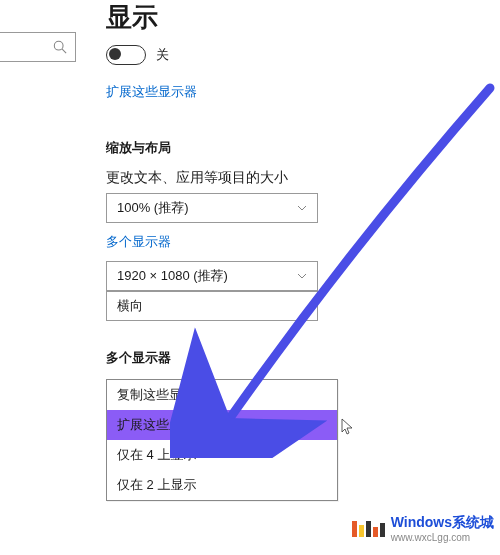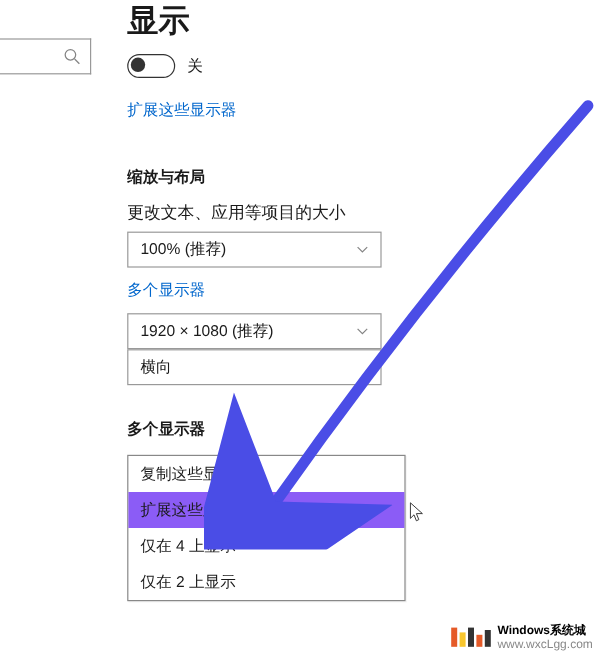--- a/index.html
+++ b/index.html
@@ -19,21 +19,21 @@
   .chevron{width:10px;height:10px;opacity:0.6;flex-shrink:0}
   .dropdown-open{width:230px;border:1px solid #888;background:#fff;position:relative;margin-top:4px;box-shadow:1px 1px 0 rgba(0,0,0,0.05)}
   .dropdown-open .item{height:30px;display:flex;align-items:center;padding:0 10px;font-size:13px;border-bottom:none}
   .dropdown-open .item.highlight{background:#8b5cf6}
   .cursor{position:absolute;right:-18px;top:38px}
   .arrow-svg{position:absolute;top:78px;left:170px;pointer-events:none}
   .watermark{position:absolute;right:6px;bottom:12px;display:flex;align-items:center;gap:6px}
   .wm-bars{display:flex;gap:2px;align-items:flex-end}
   .wm-bars span{display:block;width:5px}
   .wm-text{font-family:"Segoe UI",sans-serif}
-  .wm-title{font-size:10px;font-weight:700;letter-spacing:0;color:#000000}
+  .wm-title{font-size:14px;font-weight:700;letter-spacing:0;color:#1d4ed8}
   .wm-url{font-size:10px;color:#888}
 </style>
 </head>
 <body>
 
 <div class="left-search">
   <svg class="mag" viewBox="0 0 16 16">
       <circle cx="6.5" cy="6.5" r="5" fill="none" stroke="#333" stroke-width="1.2"></circle>
       <line x1="10.5" y1="10.5" x2="15" y2="15" stroke="#333" stroke-width="1.2"></line>
     </svg>

